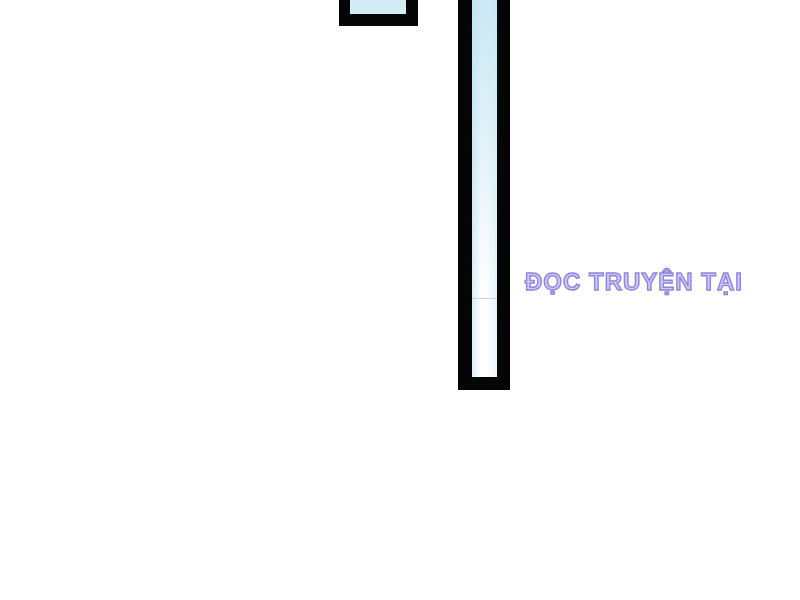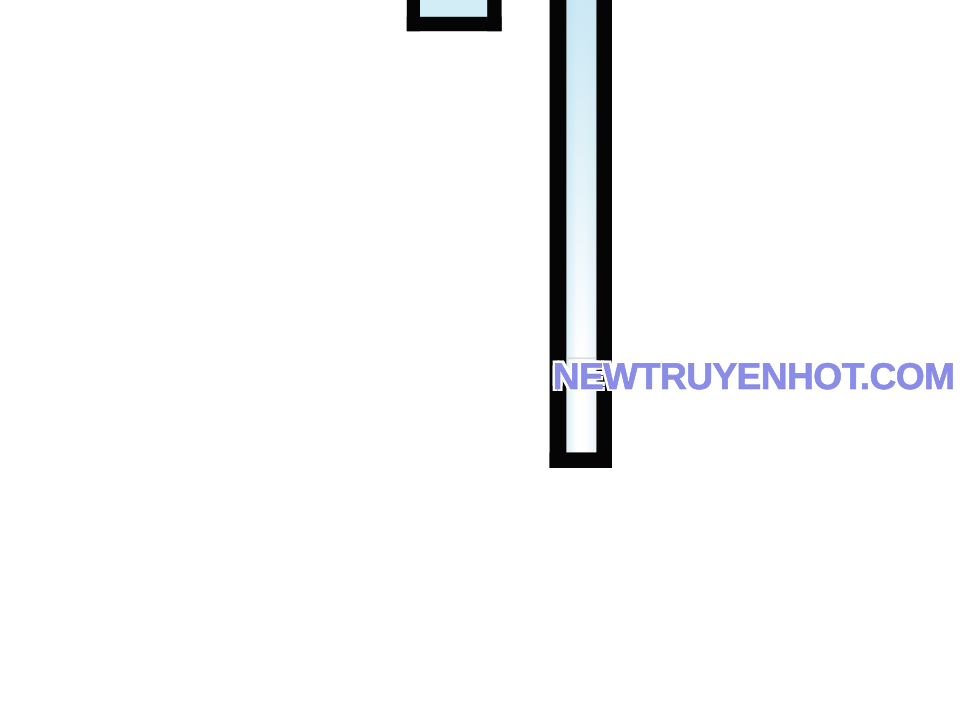--- a/index.html
+++ b/index.html
@@ -114,16 +114,16 @@
 
 <div class="canvas">
 
   <div class="panel-small"></div>
 
   <div class="panel-bar">
     <div class="sketch-line"></div>
   </div>
 
   <div class="watermark">
-    <div class="wm-line2">NEWTRUYENHOT.COM</div>
+    <div class="wm-line1">ĐỌC TRUYỆN TẠI</div>
   </div>
 
 </div>
 
 </body></html>

